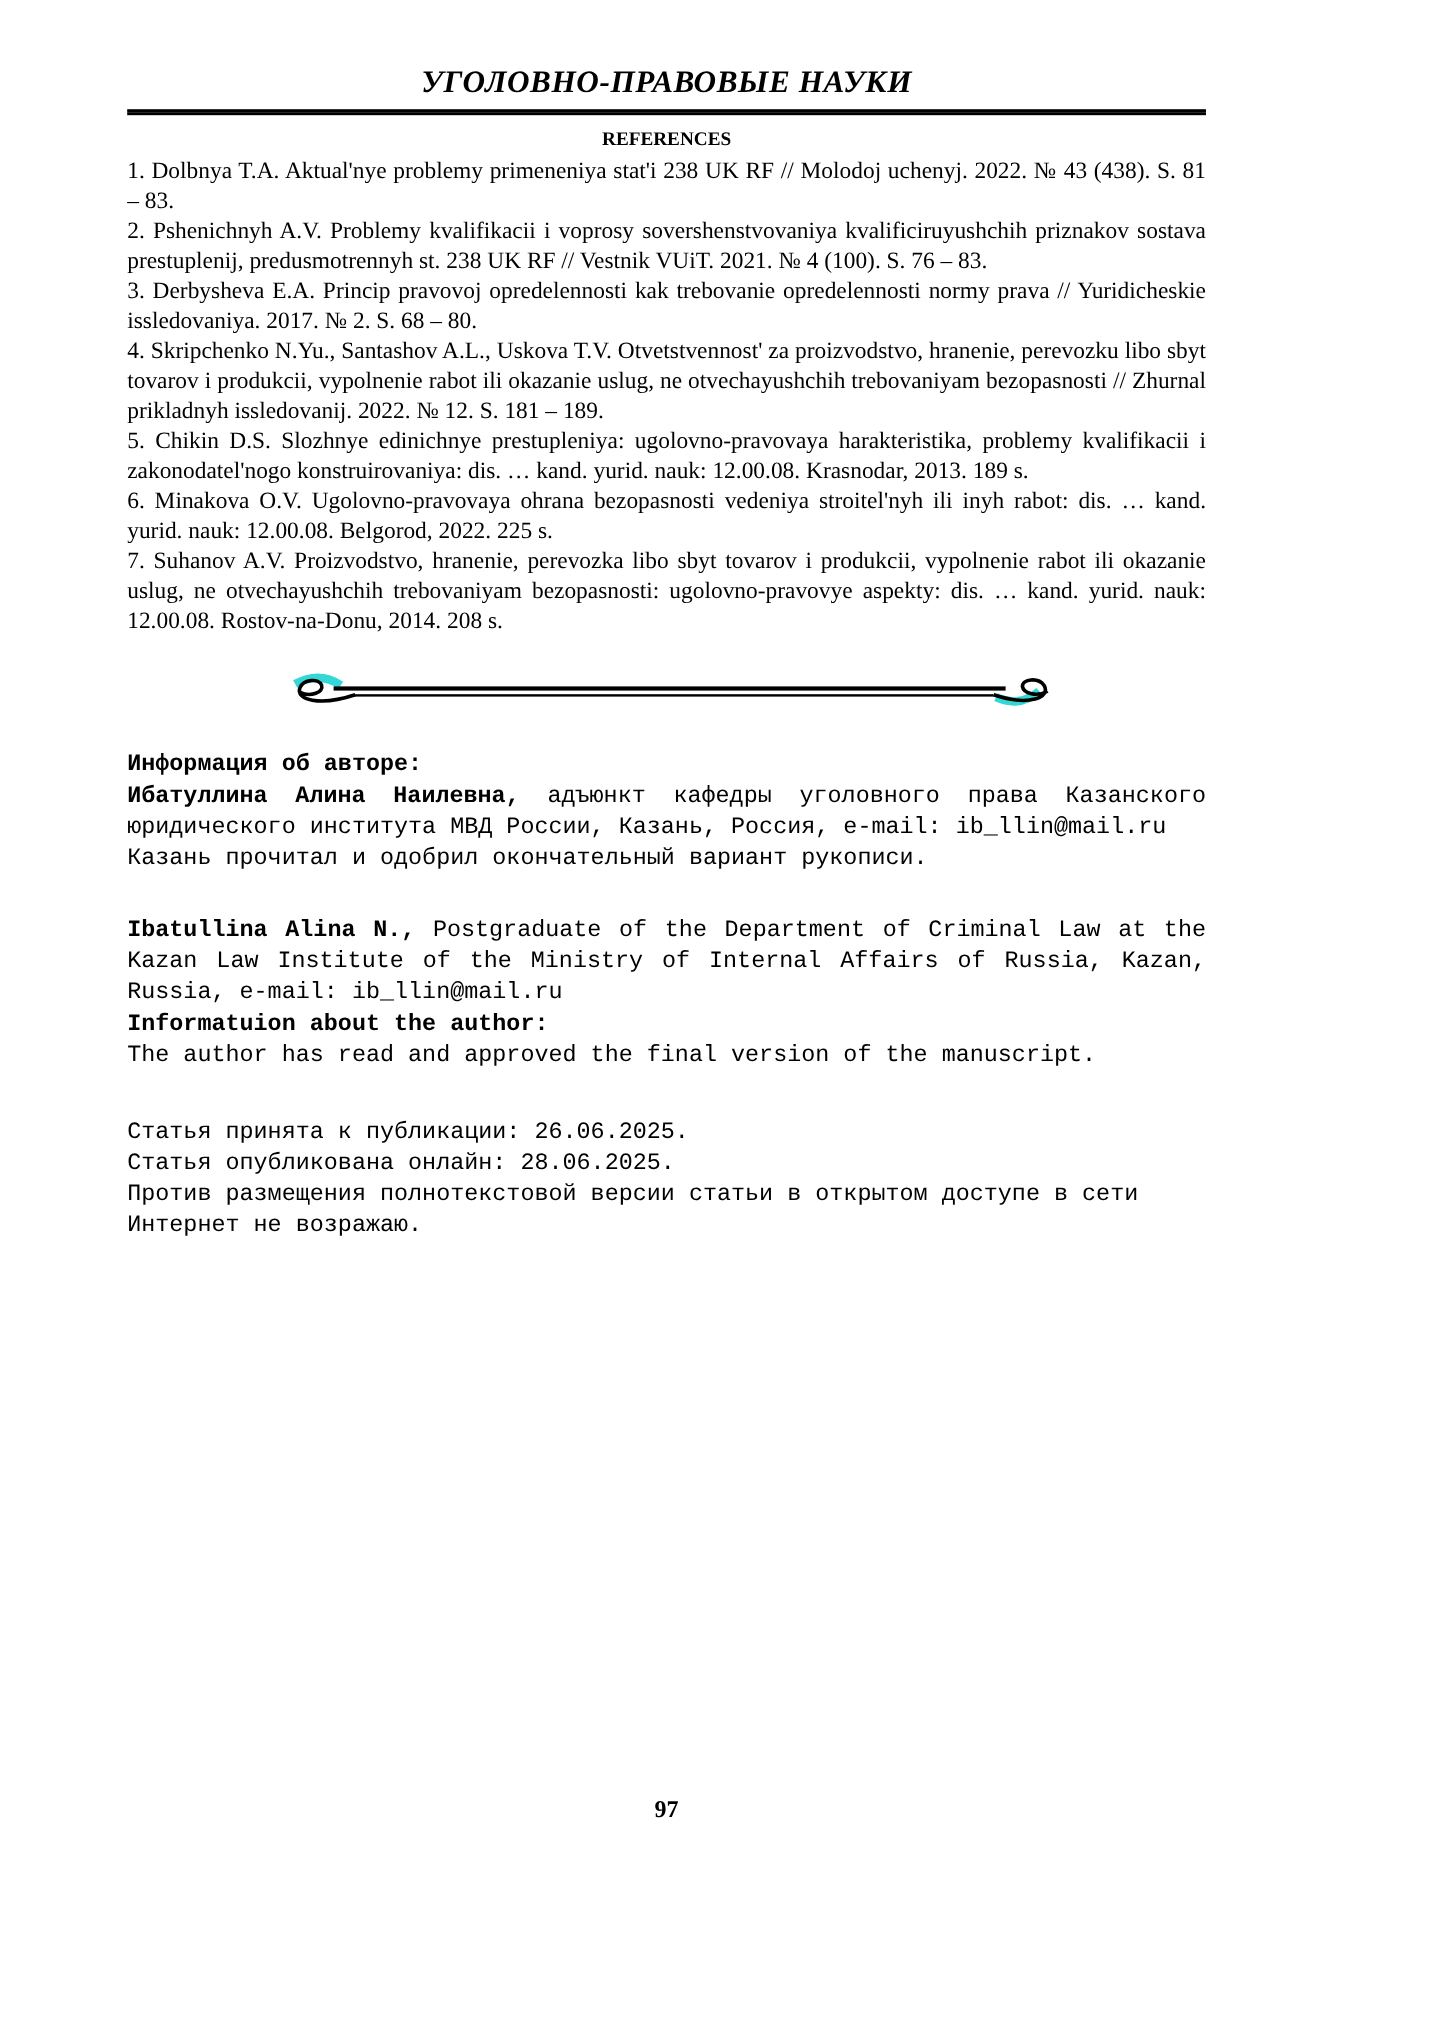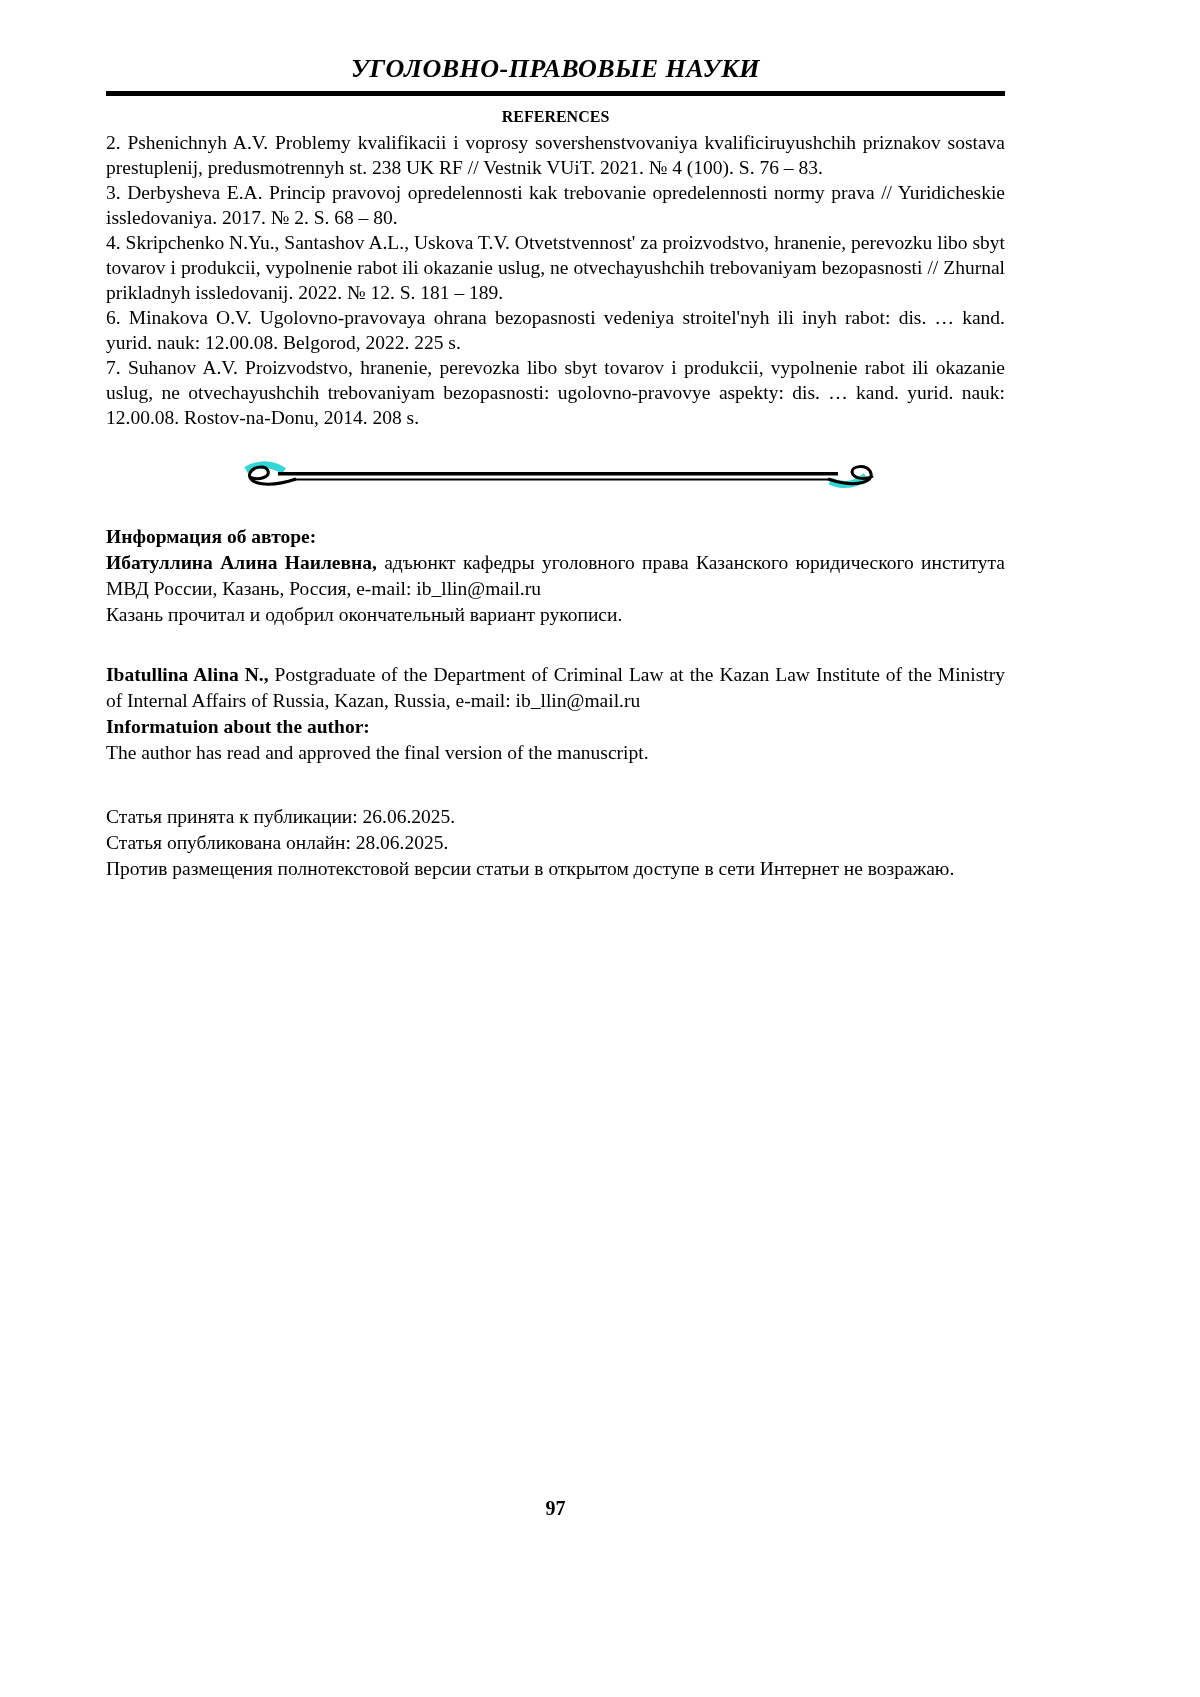--- a/index.html
+++ b/index.html
@@ -49,20 +49,21 @@
   .divider {
     margin: 28px auto 30px auto;
     width: 648px;
     height: 36px;
     text-align: center;
   }
   .body-par {
     margin: 0;
     font-size: 19.5px;
     line-height: 26px;
+    font-family: Liberation Mono, monospace;
   }
   .justify { text-align: justify; }
   .bold { font-weight: bold; }
   .author-block { margin: 0 0 34px 0; }
   .dates-block { margin-top: 38px; }
   .footer-pagenum {
     position: absolute;
     top: 1497px;
     left: 106px;
     width: 899px;
@@ -81,27 +82,29 @@
       <h1 class="section-title">УГОЛОВНО-ПРАВОВЫЕ НАУКИ</h1>
       <div class="double-rule"></div>
     </header>
 
     <main>
 
       <h2 class="refs-title">REFERENCES</h2>
 
       <div class="refs-list">
 
+          <p class="ref-item">1. Dolbnya T.A. Aktual'nye problemy primeneniya stat'i 238 UK RF // Molodoj uchenyj. 2022. № 43 (438). S. 81 – 83.</p>
 
           <p class="ref-item">2. Pshenichnyh A.V. Problemy kvalifikacii i voprosy sovershenstvovaniya kvalificiruyushchih priznakov sostava prestuplenij, predusmotrennyh st. 238 UK RF // Vestnik VUiT. 2021. № 4 (100). S. 76 – 83.</p>
 
           <p class="ref-item">3. Derbysheva E.A. Princip pravovoj opredelennosti kak trebovanie opredelennosti normy prava // Yuridicheskie issledovaniya. 2017. № 2. S. 68 – 80.</p>
 
           <p class="ref-item">4. Skripchenko N.Yu., Santashov A.L., Uskova T.V. Otvetstvennost' za proizvodstvo, hranenie, perevozku libo sbyt tovarov i produkcii, vypolnenie rabot ili okazanie uslug, ne otvechayushchih trebovaniyam bezopasnosti // Zhurnal prikladnyh issledovanij. 2022. № 12. S. 181 – 189.</p>
 
+          <p class="ref-item">5. Chikin D.S. Slozhnye edinichnye prestupleniya: ugolovno-pravovaya harakteristika, problemy kvalifikacii i zakonodatel'nogo konstruirovaniya: dis. … kand. yurid. nauk: 12.00.08. Krasnodar, 2013. 189 s.</p>
 
           <p class="ref-item">6. Minakova O.V. Ugolovno-pravovaya ohrana bezopasnosti vedeniya stroitel'nyh ili inyh rabot:  dis. … kand. yurid. nauk: 12.00.08. Belgorod, 2022. 225 s.</p>
 
           <p class="ref-item">7. Suhanov A.V. Proizvodstvo, hranenie, perevozka libo sbyt tovarov i produkcii, vypolnenie rabot ili okazanie uslug, ne otvechayushchih trebovaniyam bezopasnosti: ugolovno-pravovye aspekty: dis. … kand. yurid. nauk: 12.00.08. Rostov-na-Donu, 2014. 208 s.</p>
         </div>
 
       <div class="divider">
         <svg viewBox="0 0 648 36" width="648" height="36" aria-hidden="true">
 
           <path d="M14 12 q 20 -11 38 1" stroke="#35d6d6" stroke-width="7" fill="none"></path>

